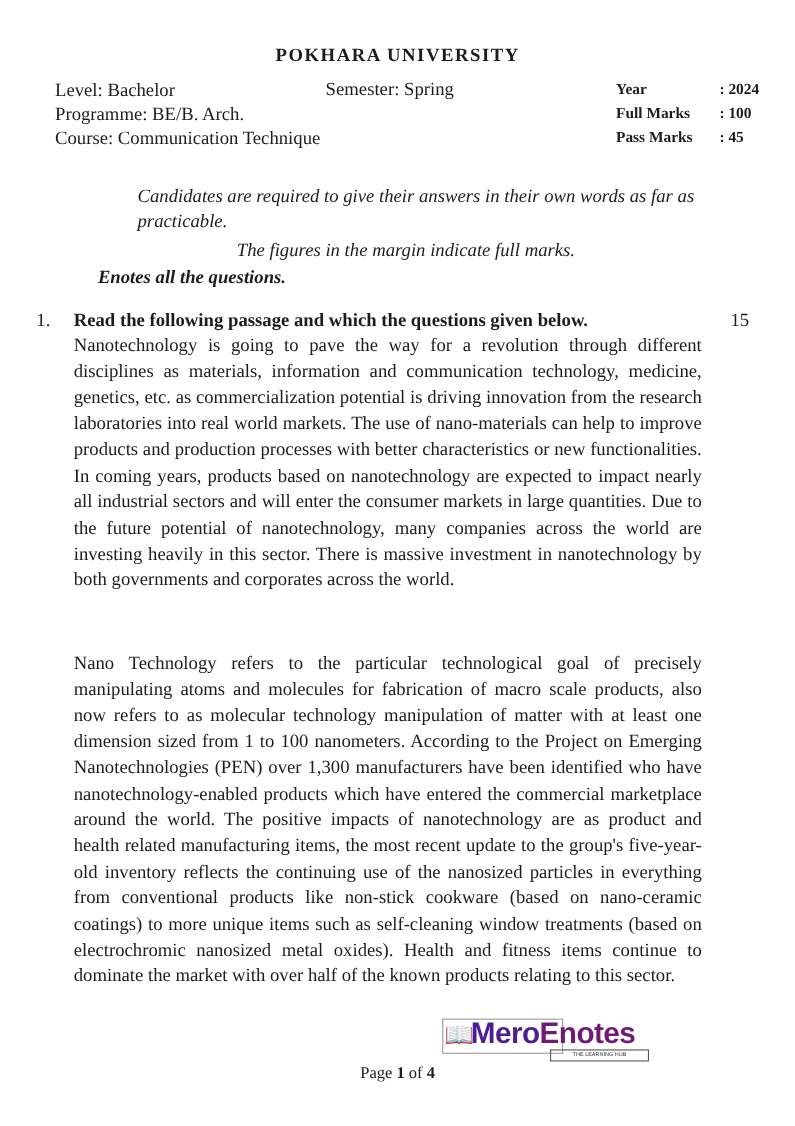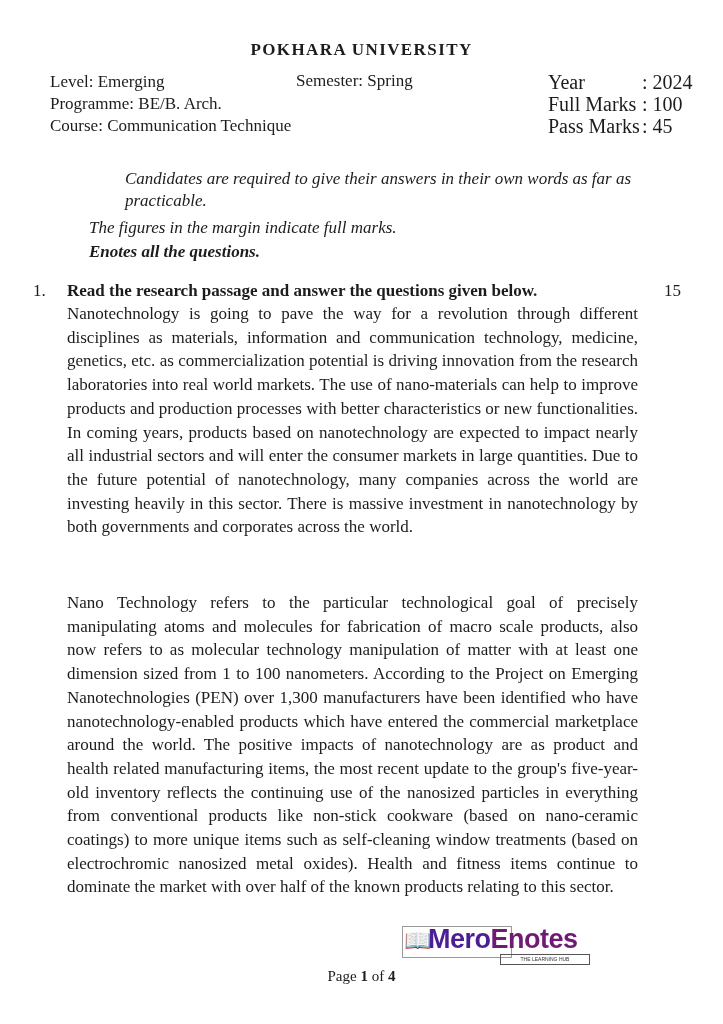--- a/index.html
+++ b/index.html
@@ -2,21 +2,21 @@
 <html><head>
 <meta charset="utf-8">
 <style>
   html, body { margin:0; padding:0; background:#ffffff; }
   body { width:723px; height:1024px; position:relative; overflow:hidden;
          font-family:"Liberation Serif","DejaVu Serif",serif; color:#1c1c1c; }
   .title { position:absolute; top:40px; left:0; width:723px; text-align:center;
            font-weight:bold; font-size:17px; letter-spacing:1.4px; }
   .meta-left { position:absolute; left:50px; font-size:17px; line-height:21.5px; }
   .meta-mid { position:absolute; left:296px; top:71px; font-size:17px; }
-  .meta-right { position:absolute; left:548px; top:71px; font-size:20px; line-height:22px; }
+  .meta-right { position:absolute; left:560px; top:71px; font-size:14px; line-height:22px;font-weight:bold; }
   .meta-right .row { display:flex; }
   .meta-right .k { width:94px; }
   .instr { position:absolute; left:89px; width:560px; font-size:17px; font-style:italic; line-height:22px; }
   .instr.bold { font-weight:bold; }
   .qnum { position:absolute; left:33px; top:281px; font-size:17px; }
   .qhead { position:absolute; left:67px; top:281px; font-size:17px; font-weight:bold; }
   .qmarks { position:absolute; left:664px; top:281px; font-size:17px; }
   .para { position:absolute; left:67px; width:571px; font-size:17px; line-height:23.7px;
           text-align:justify; margin:0; }
   .logo { position:absolute; left:400px; top:922px; width:190px; height:40px; }
@@ -29,46 +29,46 @@
   .logo-pencil { position:absolute; left:100px; top:32px; width:88px; height:9px; border:1px solid #555;
                  font-family:"Liberation Sans",sans-serif; font-size:5px; line-height:9px; text-align:center; color:#333; }
   .footer { position:absolute; top:968px; left:0; width:723px; text-align:center; font-size:15px; }
   .footer b { font-weight:bold; }
 </style>
 </head>
 <body>
 
 <div class="title">POKHARA UNIVERSITY</div>
 
-<div class="meta-left" style="top:71px;">Level: Emerging</div>
+<div class="meta-left" style="top:71px;">Level: Bachelor</div>
 <div class="meta-left" style="top:93px;">Programme: BE/B. Arch.</div>
 <div class="meta-left" style="top:115px;">Course: Communication Technique</div>
 <div class="meta-mid">Semester: Spring</div>
 
 <div class="meta-right">
   <div class="row">
     <span class="k">Year</span>
     <span>: 2024</span>
   </div>
   <div class="row">
     <span class="k">Full Marks</span>
     <span>: 100</span>
   </div>
   <div class="row">
     <span class="k">Pass Marks</span>
     <span>: 45</span>
   </div>
 </div>
 
 <div class="instr" style="top:168px;margin-left:36px;">Candidates are required to give their answers in their own words as far as practicable.</div>
-<div class="instr" style="top:217px;">The figures in the margin indicate full marks.</div>
+<div class="instr" style="top:217px;text-align:center;">The figures in the margin indicate full marks.</div>
 <div class="instr bold" style="top:241px;">Enotes all the questions.</div>
 
 <div class="qnum">1.</div>
-<div class="qhead">Read the research passage and answer the questions given below.</div>
+<div class="qhead">Read the following passage and which the questions given below.</div>
 <div class="qmarks">15</div>
 
 <p class="para" style="top:302px;">Nanotechnology is going to pave the way for a revolution through different disciplines as materials, information and communication technology, medicine, genetics, etc. as commercialization potential is driving innovation from the research laboratories into real world markets. The use of nano-materials can help to improve products and production processes with better characteristics or new functionalities. In coming years, products based on nanotechnology are expected to impact nearly all industrial sectors and will enter the consumer markets in large quantities. Due to the future potential of nanotechnology, many companies across the world are investing heavily in this sector. There is massive investment in nanotechnology by both governments and corporates across the world.</p>
 <p class="para" style="top:591px;">Nano Technology refers to the particular technological goal of precisely manipulating atoms and molecules for fabrication of macro scale products, also now refers to as molecular technology manipulation of matter with at least one dimension sized from 1 to 100 nanometers. According to the Project on Emerging Nanotechnologies (PEN) over 1,300 manufacturers have been identified who have nanotechnology-enabled products which have entered the commercial marketplace around the world. The positive impacts of nanotechnology are as product and health related manufacturing items, the most recent update to the group's five-year-old inventory reflects the continuing use of the nanosized particles in everything from conventional products like non-stick cookware (based on nano-ceramic coatings) to more unique items such as self-cleaning window treatments (based on electrochromic nanosized metal oxides). Health and fitness items continue to dominate the market with over half of the known products relating to this sector.</p>
 
 <div class="logo">
   <div class="logo-frame"></div>
   <span class="logo-book">📖</span>
   <span class="logo-text"><span class="logo-mero">Mero</span><span class="logo-enotes">Enotes</span></span>
   <div class="logo-pencil"><span>THE LEARNING HUB</span></div>

